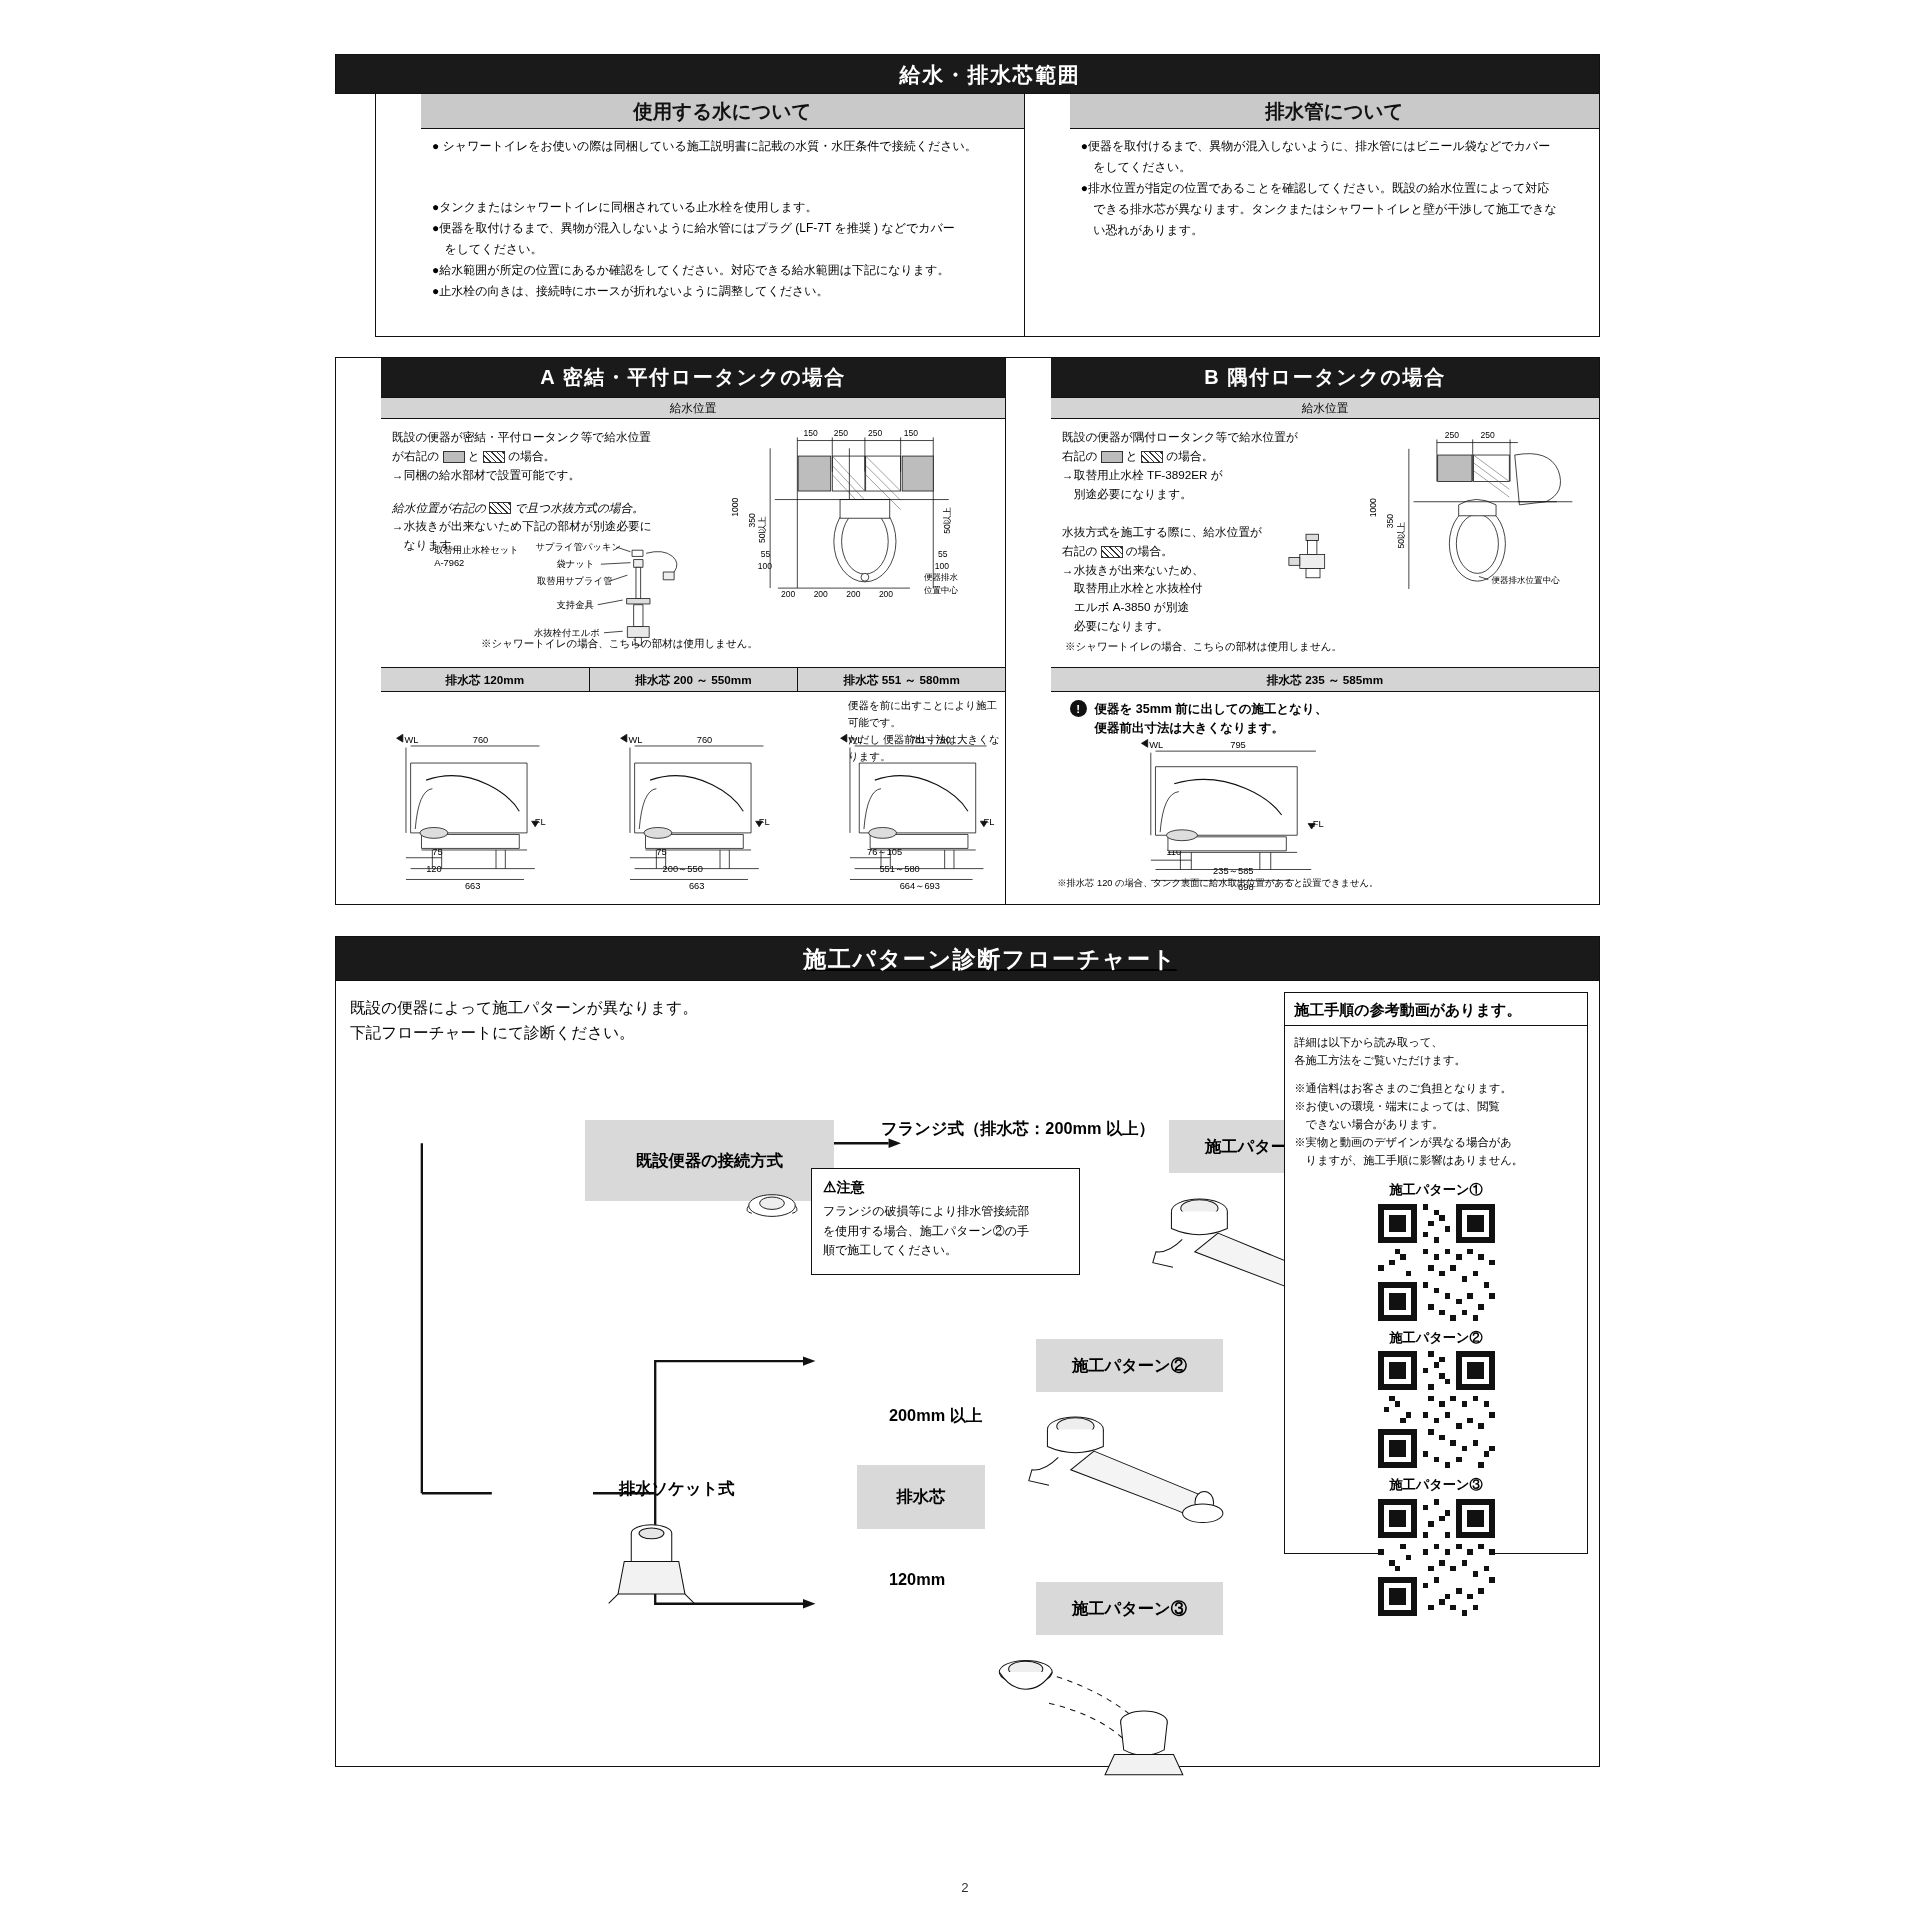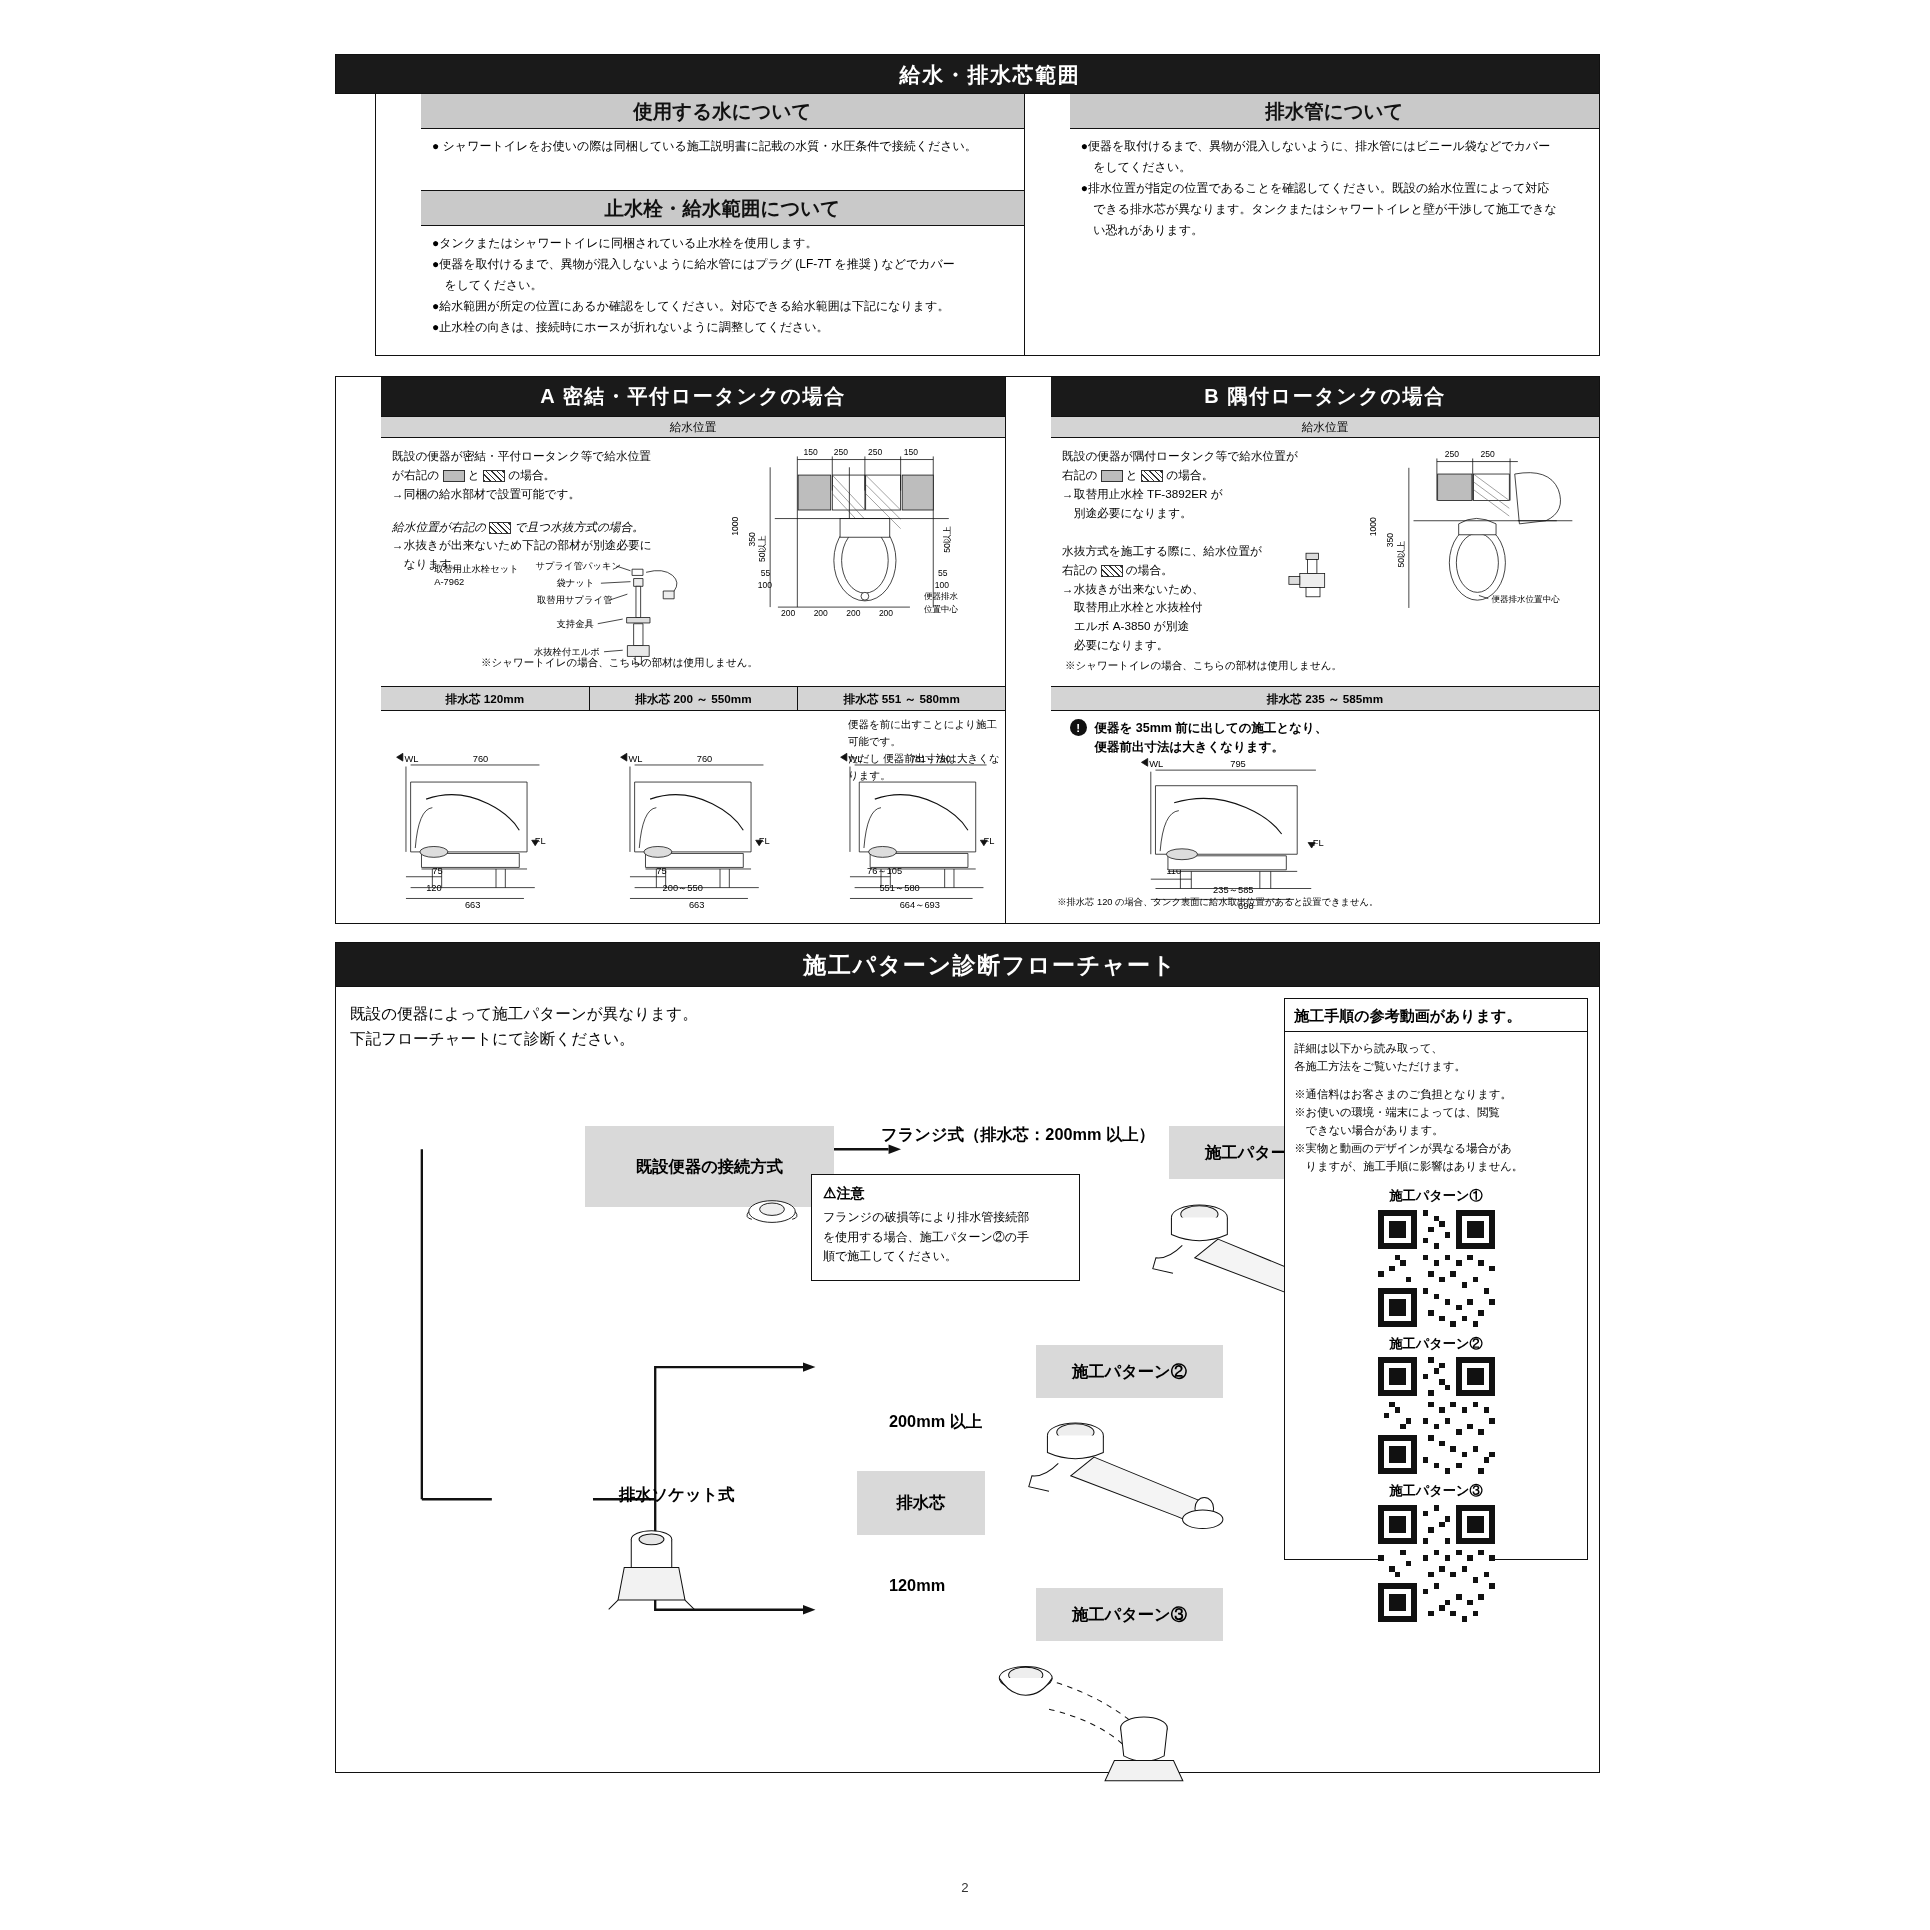--- a/index.html
+++ b/index.html
@@ -39,21 +39,21 @@
   .dimrow{display:flex;border-bottom:1.2px solid #111;}
   .dimcell{font-size:11.7px;line-height:23px;height:23px;background:#d4d4d4;text-align:center;font-weight:bold;border-right:1.2px solid #111;}
   .dimcell:last-child{border-right:none;}
 
   .lower{position:relative;height:212px;}
   .lowerB{position:relative;height:212px;}
   .small{font-size:10.5px;}
   .tiny{font-size:9.3px;}
 
   
-  #sec-flow{margin-top:18px;}
+  #sec-flow{margin-top:31px;text-decoration:underline;}
   .f-title{font-size:23px;line-height:45px;height:45px;}
   .f-box{border:1.2px solid #111;border-top:none;height:786px;position:relative;box-sizing:border-box;}
   .f-lead{position:absolute;left:14px;top:14px;font-size:15.6px;line-height:25px;}
   .fnode{position:absolute;background:#d9d9d9;display:flex;align-items:center;justify-content:center;font-size:16.3px;font-weight:bold;text-align:center;}
   .flabel{position:absolute;font-size:16.3px;font-weight:bold;}
   .warnbox{position:absolute;border:1.2px solid #111;background:#fff;box-sizing:border-box;padding:7.8px 11px;font-size:12px;line-height:19.5px;}
   .qrpanel{position:absolute;right:11px;top:11px;width:304px;border:1.2px solid #111;box-sizing:border-box;background:#fff;}
   .qrhead{font-size:15px;font-weight:bold;padding:7.8px 9.3px 4.7px 9.3px;border-bottom:1.2px solid #111;}
   .qrtxt{font-size:11.3px;line-height:18px;padding:7.8px 9.3px;}
   .qrtitle{text-align:center;font-size:13.2px;font-weight:bold;margin-top:4.7px;}
@@ -72,21 +72,20 @@
 
   <div id="sec-top">
     <div class="blackbar t-title bx">給水・排水芯範囲</div>
 
     <div class="two">
       <div class="colL bx" style="border-top:none;">
         <div class="greybar sub" style="border-top:none;">使用する水について</div>
         <div class="body-txt" style="height:44px;">
           <p>● シャワートイレをお使いの際は同梱している施工説明書に記載の水質・水圧条件で接続ください。</p>
         </div>
-        <div class="greybar sub">止水栓・給水範囲について</div>
         <div class="body-txt" style="height:112px;">
           <p>●タンクまたはシャワートイレに同梱されている止水栓を使用します。</p>
           <p>●便器を取付けるまで、異物が混入しないように給水管にはプラグ (LF-7T を推奨 ) などでカバー</p>
           <p class="cont">をしてください。</p>
           <p>●給水範囲が所定の位置にあるか確認をしてください。対応できる給水範囲は下記になります。</p>
           <p>●止水栓の向きは、接続時にホースが折れないように調整してください。</p>
         </div>
       </div>
 
       <div class="colR bx" style="border-top:none;border-left:none;">

